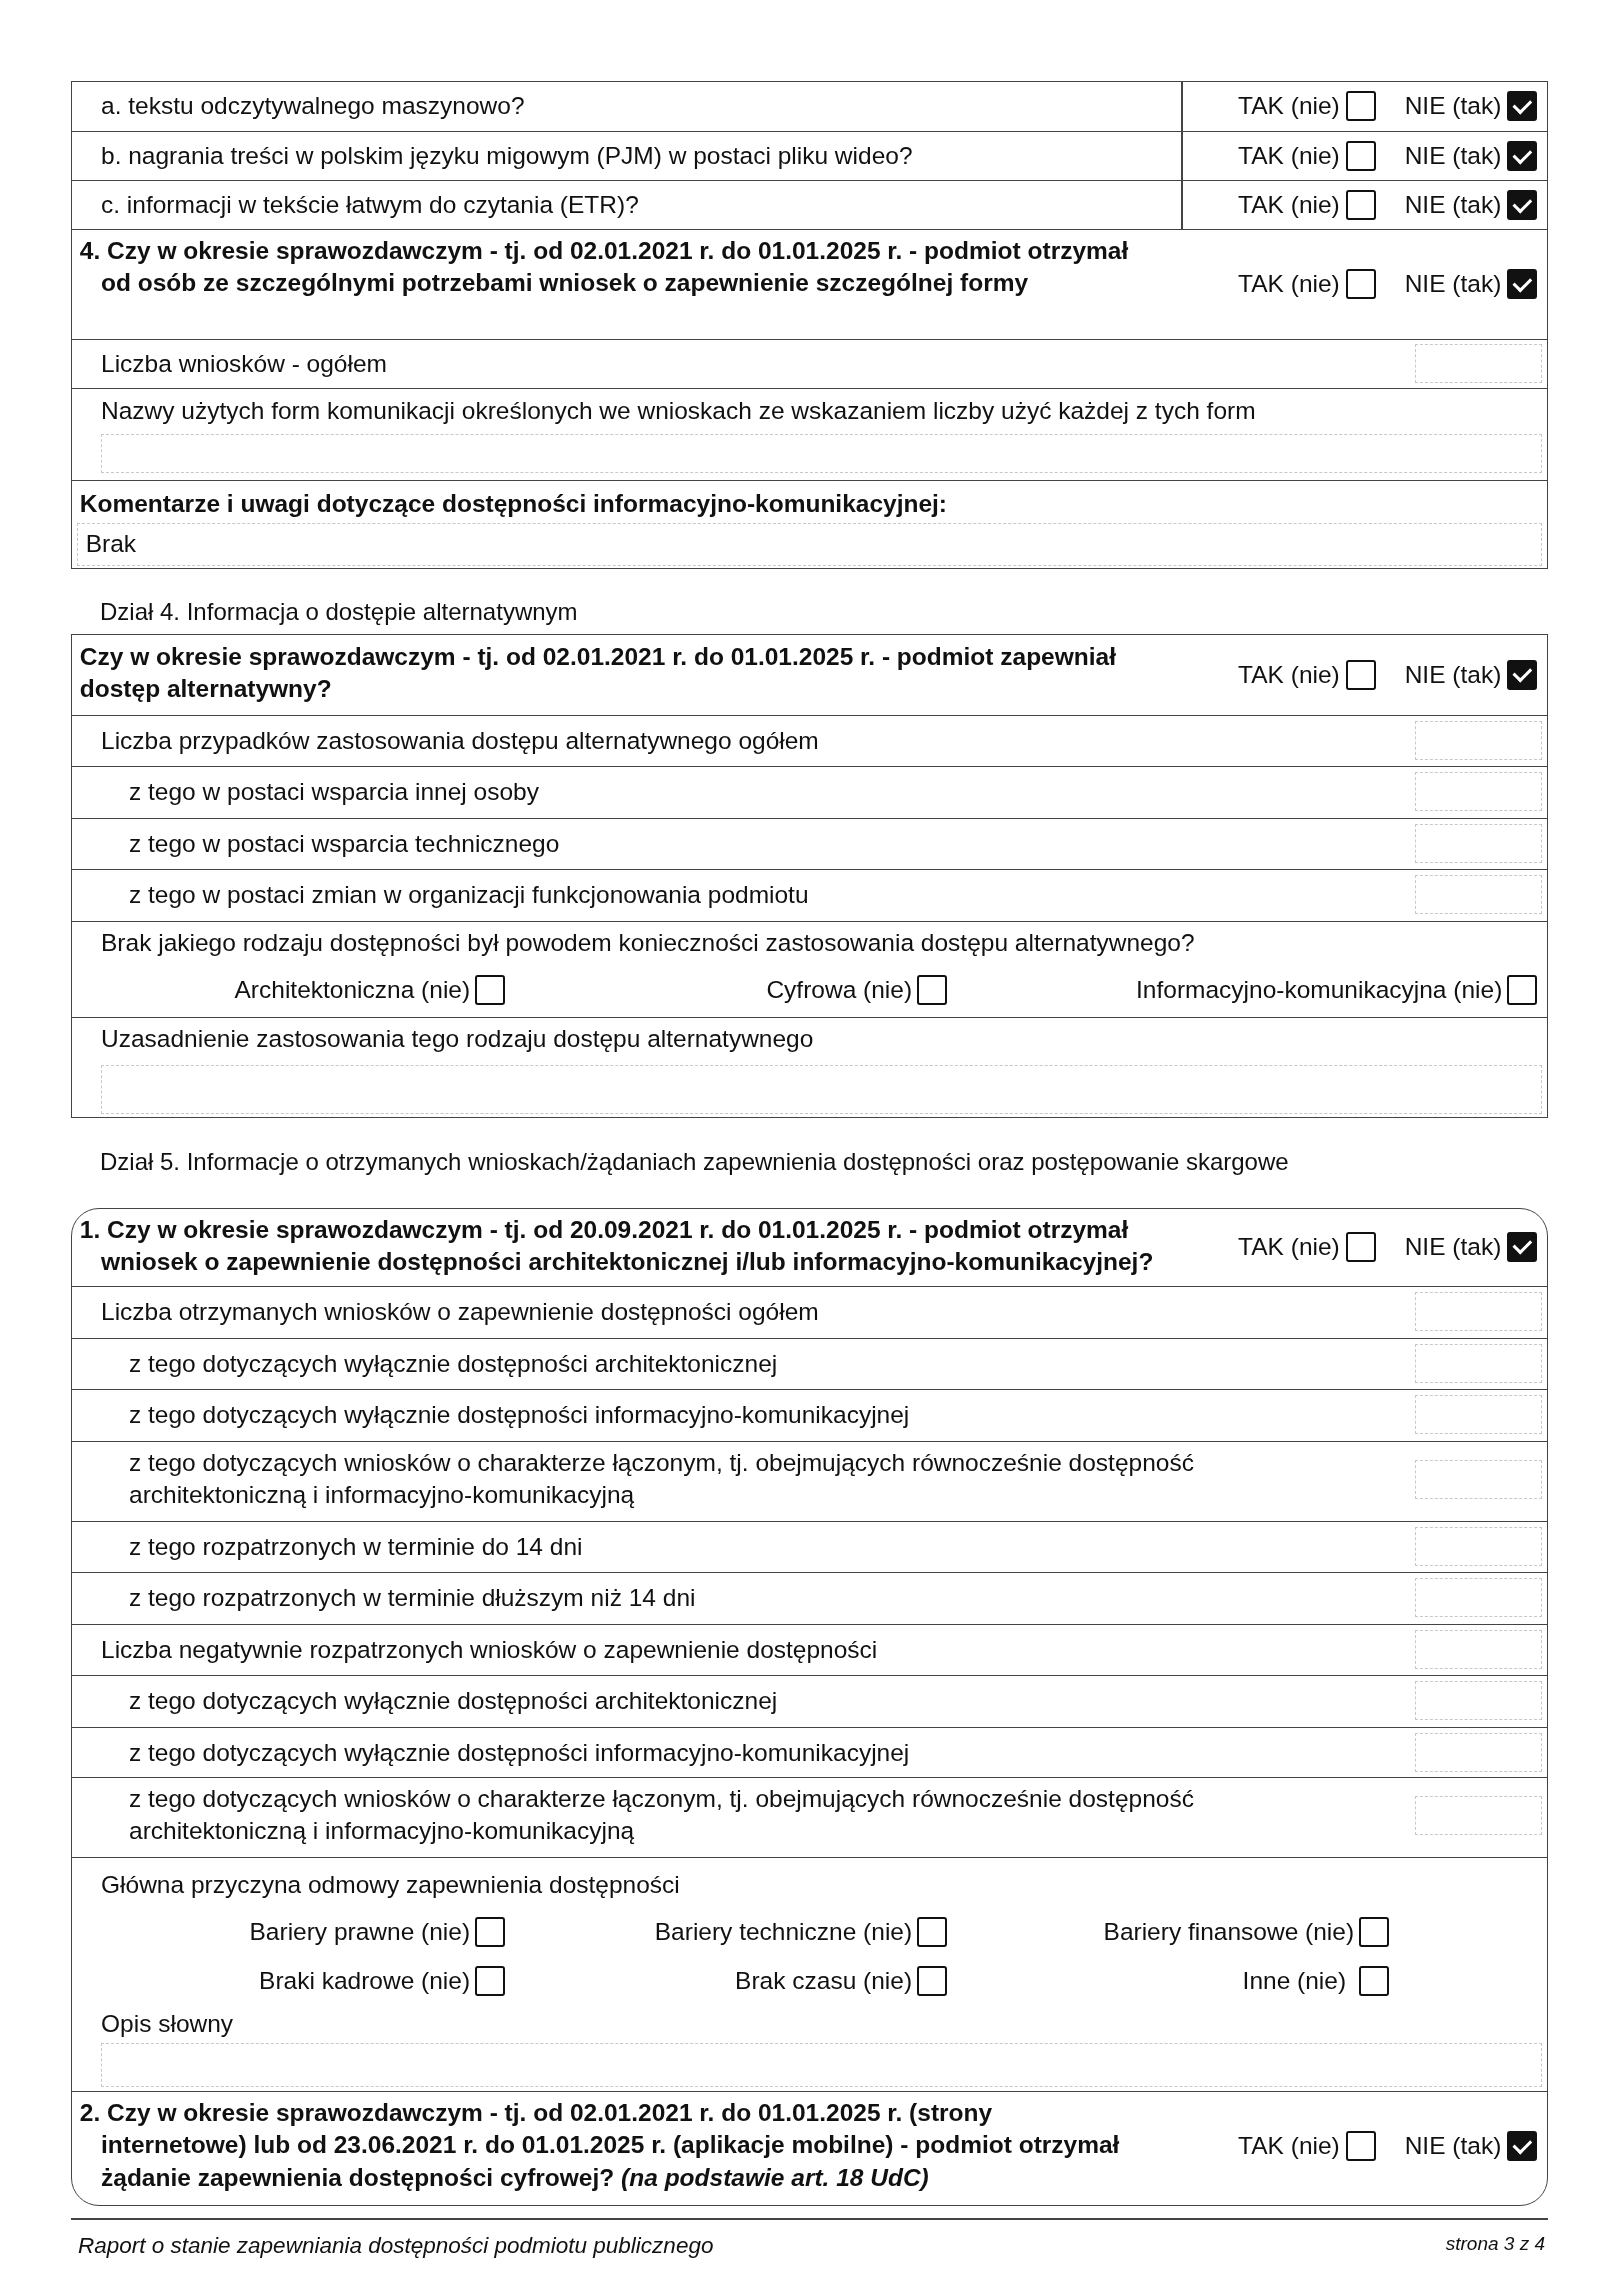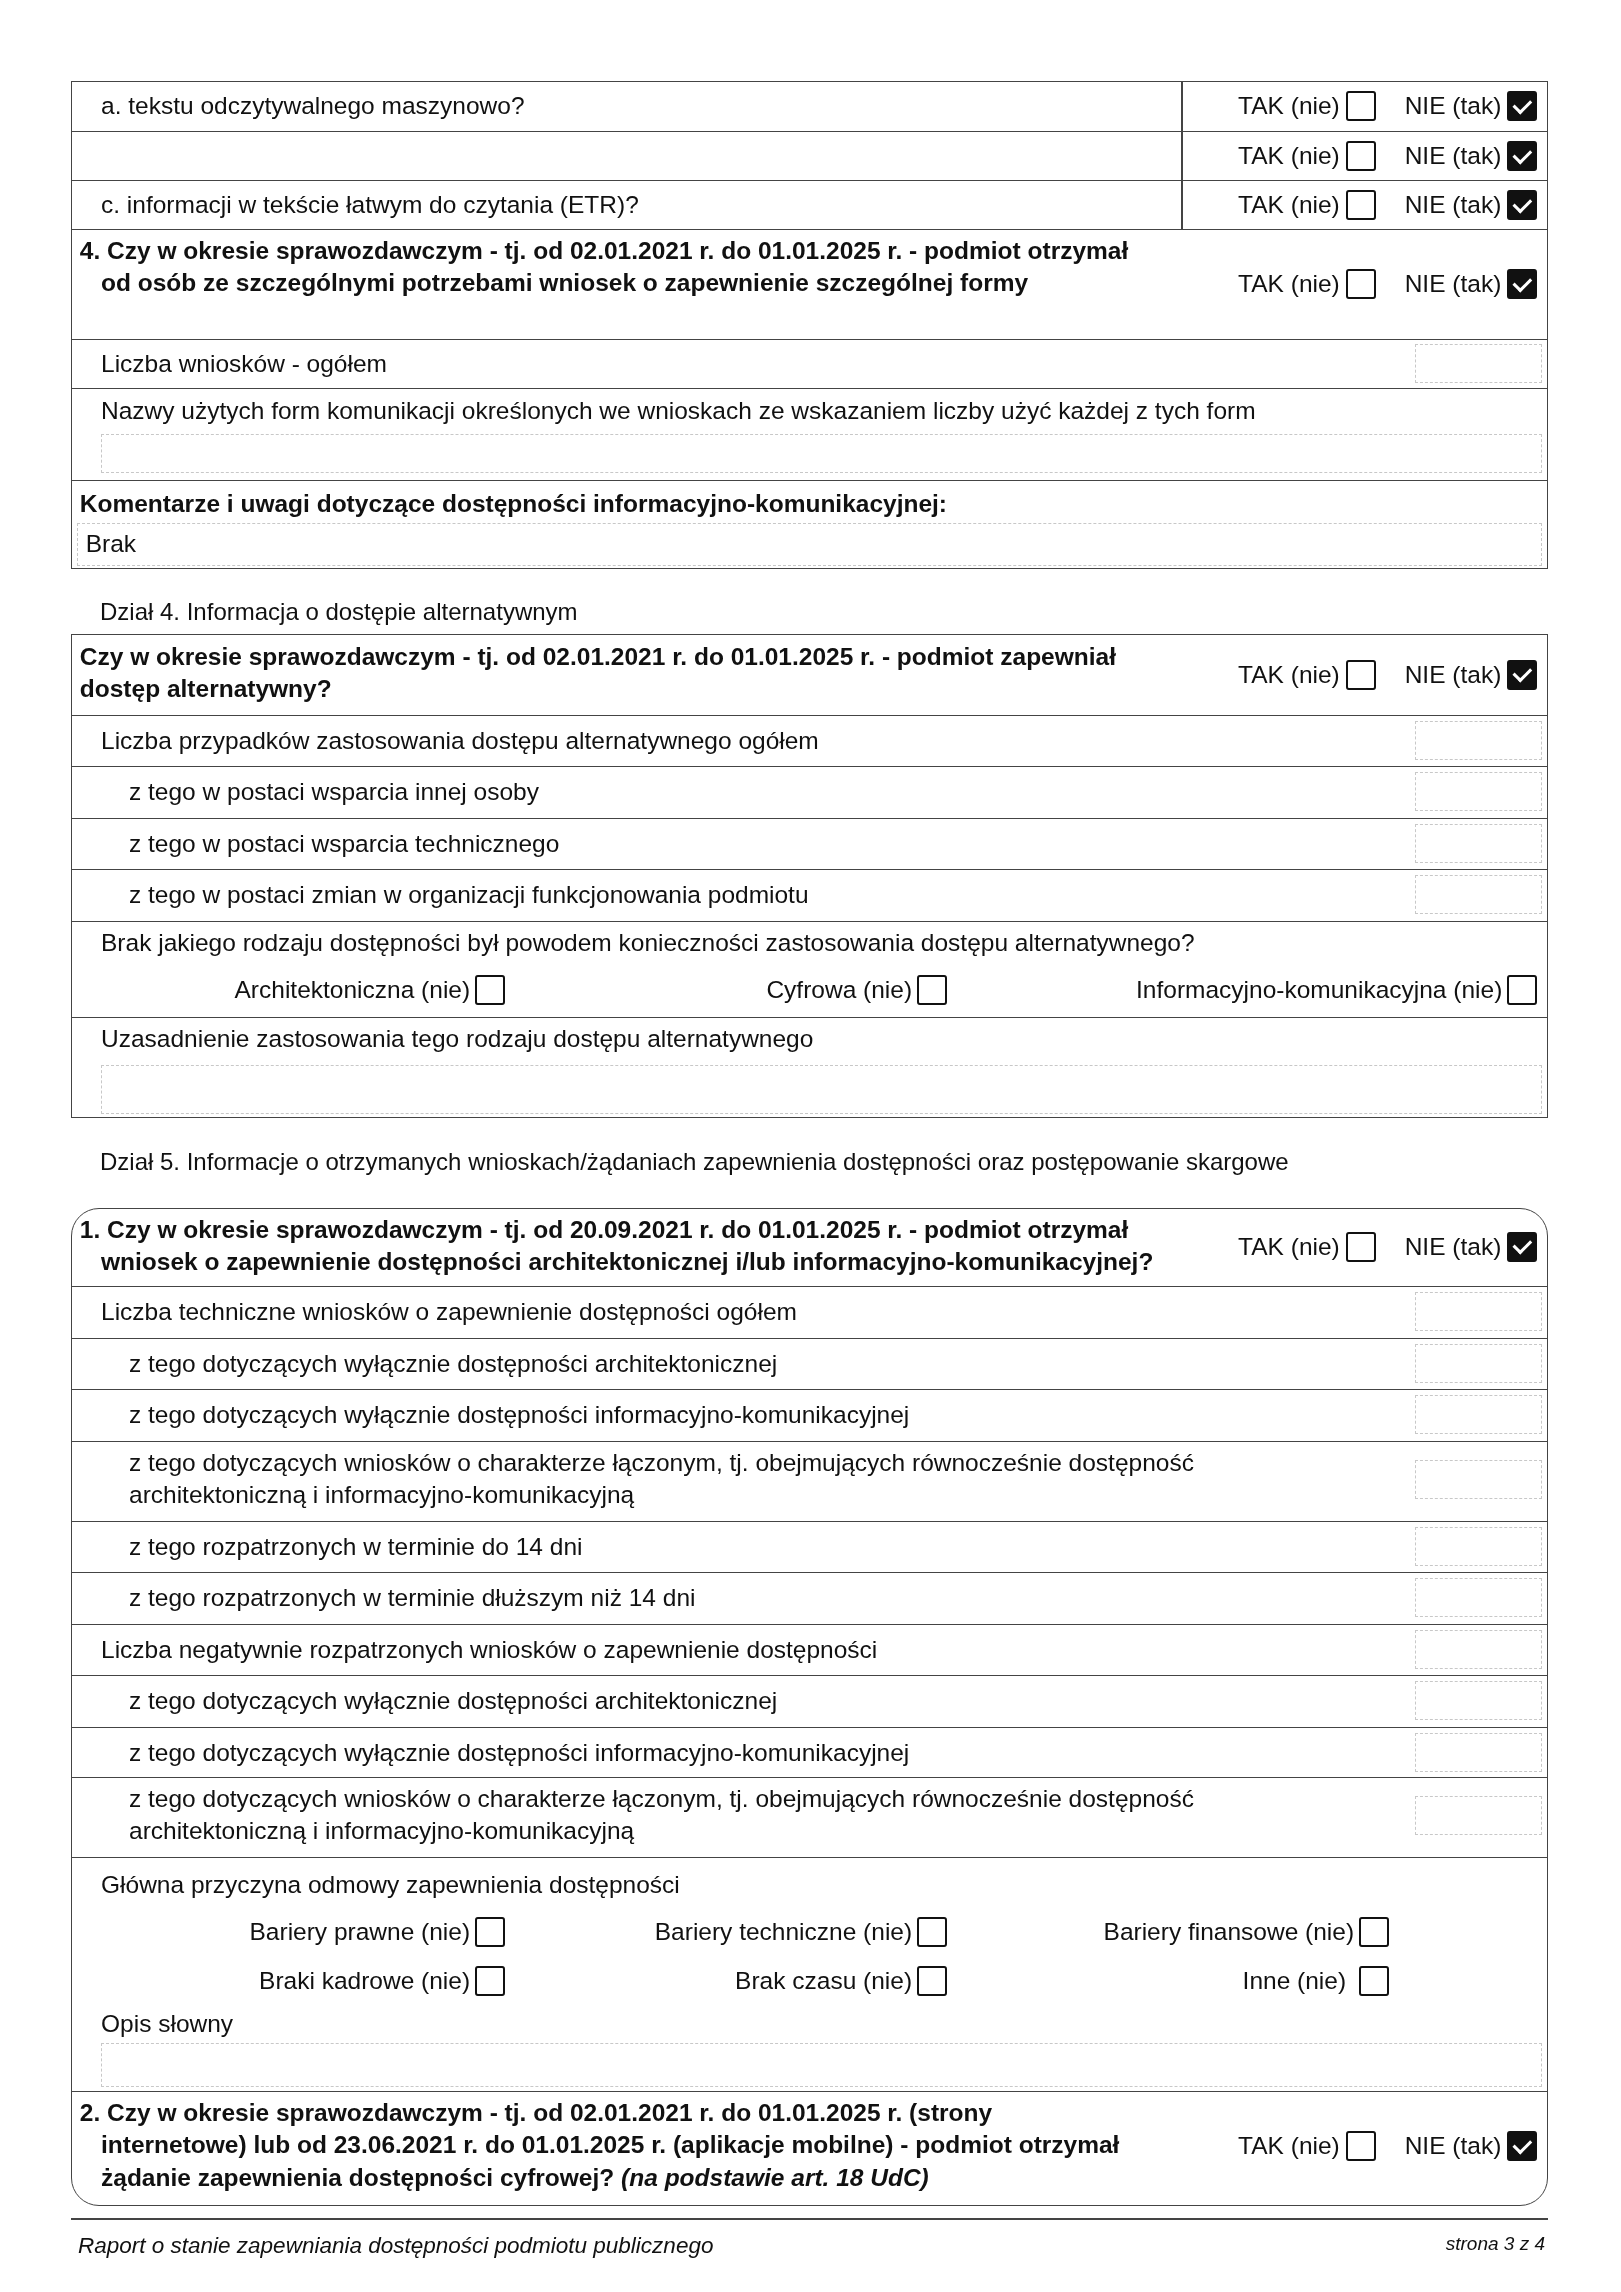--- a/index.html
+++ b/index.html
@@ -41,20 +41,21 @@
     <div class="yn" style="top:8.8px;">
       <span class="lbl">TAK (nie)</span>
       <span class="cb"></span>
       <span class="gap"></span>
       <span class="lbl">NIE (tak)</span>
       <span class="cb checked"></span>
     </div>
   </div>
 
   <div class="row" style="top:49px; height:49px;">
+    <span class="txt ind1" style="top:7.8px;">b. nagrania treści w polskim języku migowym (PJM) w postaci pliku wideo?</span>
     <div class="vdiv" style="left:1109px;"></div>
     <div class="yn" style="top:8.8px;">
       <span class="lbl">TAK (nie)</span>
       <span class="cb"></span>
       <span class="gap"></span>
       <span class="lbl">NIE (tak)</span>
       <span class="cb checked"></span>
     </div>
   </div>
 
@@ -158,21 +159,21 @@
     <div class="yn" style="top:22.5px;">
       <span class="lbl">TAK (nie)</span>
       <span class="cb"></span>
       <span class="gap"></span>
       <span class="lbl">NIE (tak)</span>
       <span class="cb checked"></span>
     </div>
   </div>
 
   <div class="row" style="top:77px; height:52px;">
-    <span class="txt ind1" style="top:8.8px;">Liczba techniczne wniosków o zapewnienie dostępności ogółem</span>
+    <span class="txt ind1" style="top:8.8px;">Liczba otrzymanych wniosków o zapewnienie dostępności ogółem</span>
     <div class="numbox" style="top:4.9px;"></div>
   </div>
   <div class="row" style="top:129px; height:51px;">
     <span class="txt ind2" style="top:8.8px;">z tego dotyczących wyłącznie dostępności architektonicznej</span>
     <div class="numbox" style="top:4.9px;"></div>
   </div>
   <div class="row" style="top:180px; height:52px;">
     <span class="txt ind2" style="top:8.8px;">z tego dotyczących wyłącznie dostępności informacyjno-komunikacyjnej</span>
     <div class="numbox" style="top:4.9px;"></div>
   </div>

